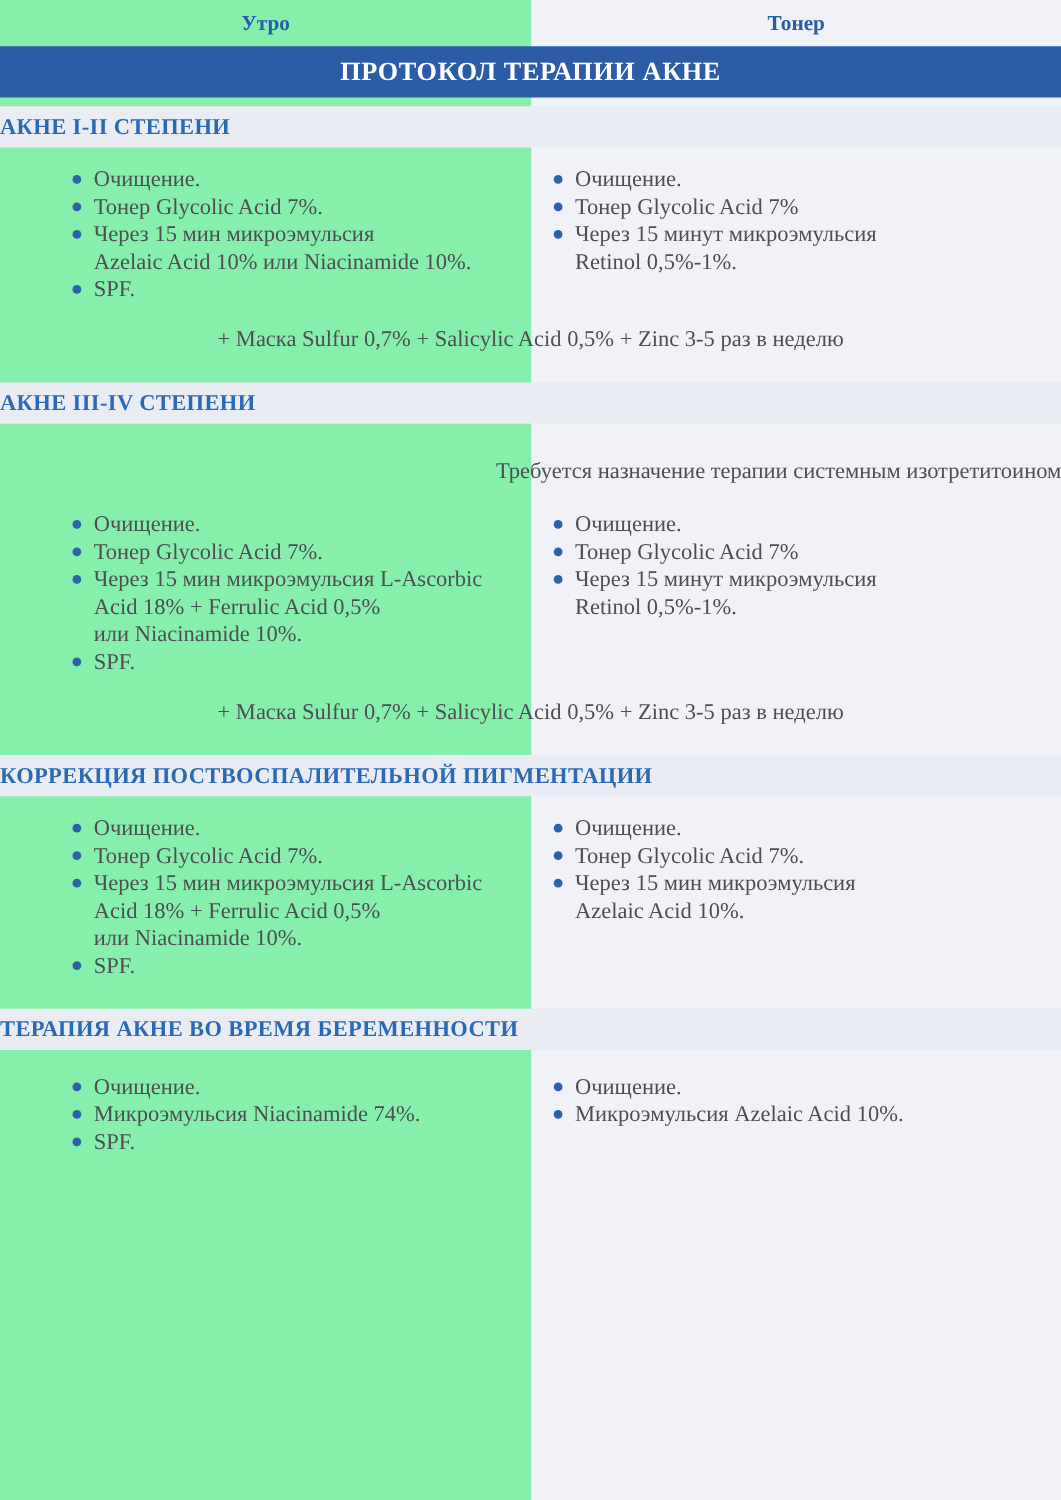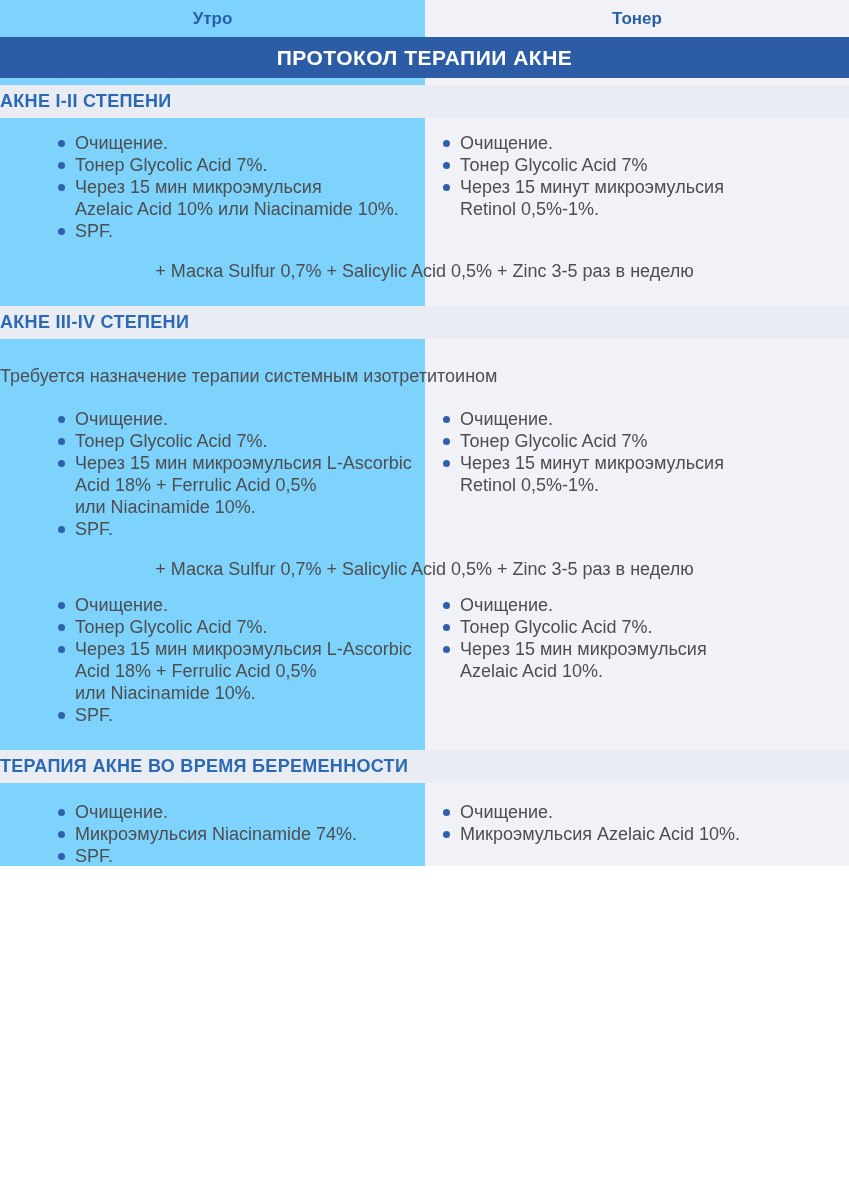--- a/index.html
+++ b/index.html
@@ -10,24 +10,25 @@
     --band-bg:#e9ecf3;
     --column-bg:#f0f2f7;
     --text-gray:#4d4e50;
   }
   *{margin:0;padding:0;box-sizing:border-box;}
   html,body{background:#ffffff;}
   body{font-family:"Liberation Sans",sans-serif;}
   .page{
     position:relative;
     width:849px;
-    height:866px;
+    height:1200px;
     margin:0 auto;
-    background:#7dd3fc;
+    background:#86efac;
     overflow:hidden;
+    font-family:Liberation Serif, serif;
   }
   .right-col-bg{
     position:absolute;
     left:425px;top:0;
     width:424px;height:1200px;
     background:var(--column-bg);
     z-index:0;
   }
   .content{position:relative;z-index:1;}
   .top-row{
@@ -95,21 +96,21 @@
     font-size:18px;
     line-height:22px;
     color:var(--text-gray);
     text-align:center;
     margin-top:18px;
   }
   .full-text{
     font-size:18px;
     line-height:22px;
     color:var(--text-gray);
-    text-align:left;
+    text-align:right;
     margin-top:26px;
     margin-bottom:7px;
   }
 </style>
 </head>
 <body>
 
 <div class="page">
   <div class="right-col-bg"></div>
   <div class="content">
@@ -148,20 +149,21 @@
             <li>SPF.</li>
           </ul>
           <ul class="steps evening">
             <li>Очищение.</li>
             <li>Тонер Glycolic Acid 7%</li>
             <li>Через 15 минут микроэмульсия
 Retinol 0,5%-1%.</li>
           </ul>
         </div>
         <p class="note">+ Маска Sulfur 0,7% + Salicylic Acid 0,5% + Zinc 3-5 раз в неделю</p>
+        <div class="band">КОРРЕКЦИЯ ПОСТВОСПАЛИТЕЛЬНОЙ ПИГМЕНТАЦИИ</div>
         <div class="cols">
           <ul class="steps morning">
             <li>Очищение.</li>
             <li>Тонер Glycolic Acid 7%.</li>
             <li>Через 15 мин микроэмульсия L-Ascorbic
 Acid 18% + Ferrulic Acid 0,5%
 или Niacinamide 10%.</li>
             <li>SPF.</li>
           </ul>
           <ul class="steps evening">

